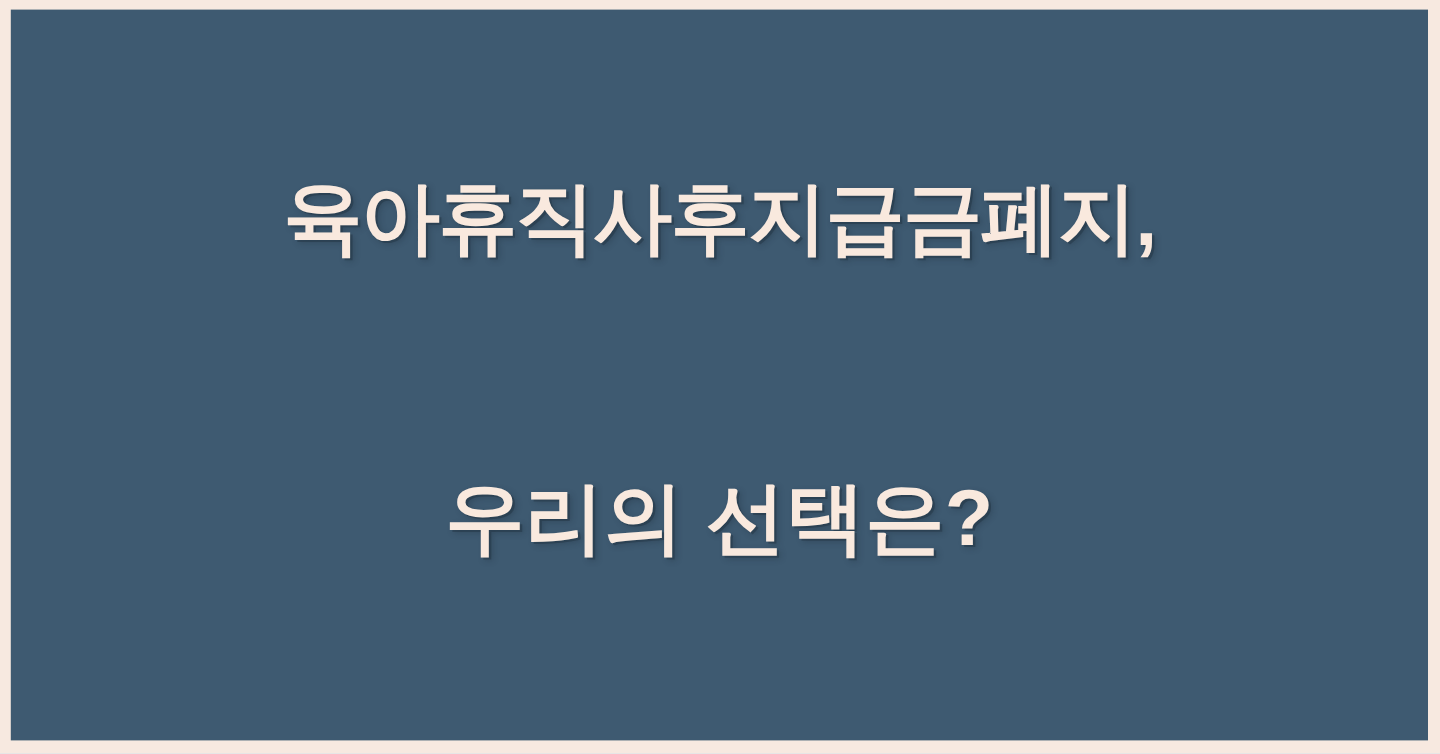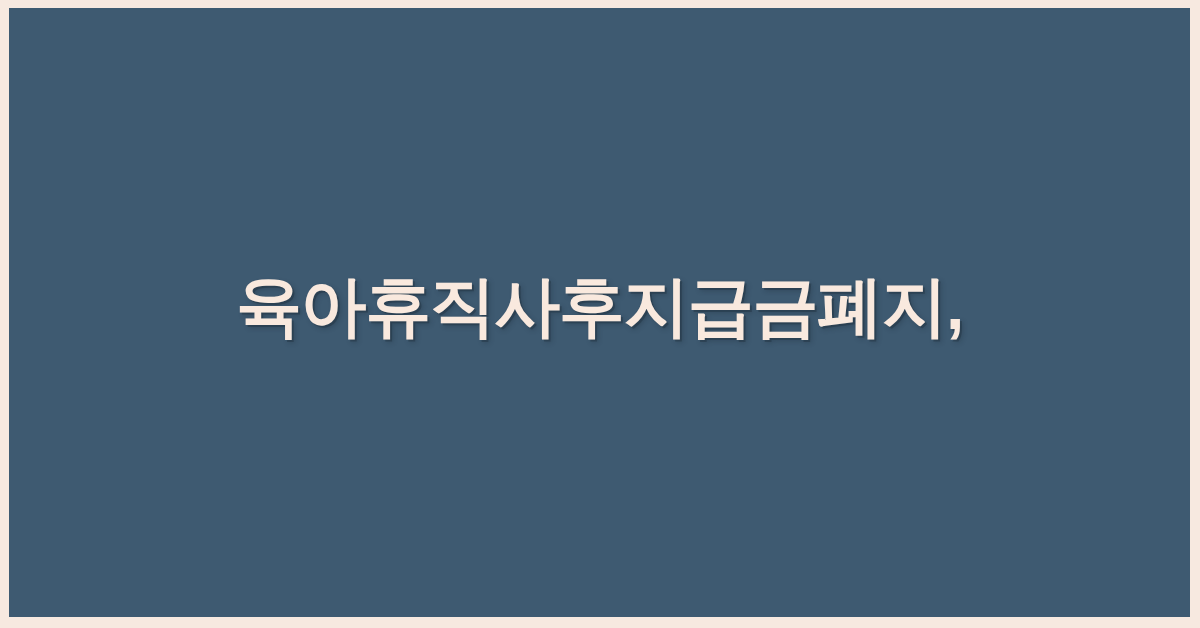--- a/index.html
+++ b/index.html
@@ -58,17 +58,18 @@
 </style>
 </head>
 <body>
 
 <div id="card">
 
   <div id="panel">
 
     <div id="headline">
       <span class="line" id="line-1">육아휴직사후지급금폐지,</span>
+      <span class="line" id="line-2">우리의 선택은?</span>
     </div>
 
   </div>
 
 </div>
 
 </body></html>

